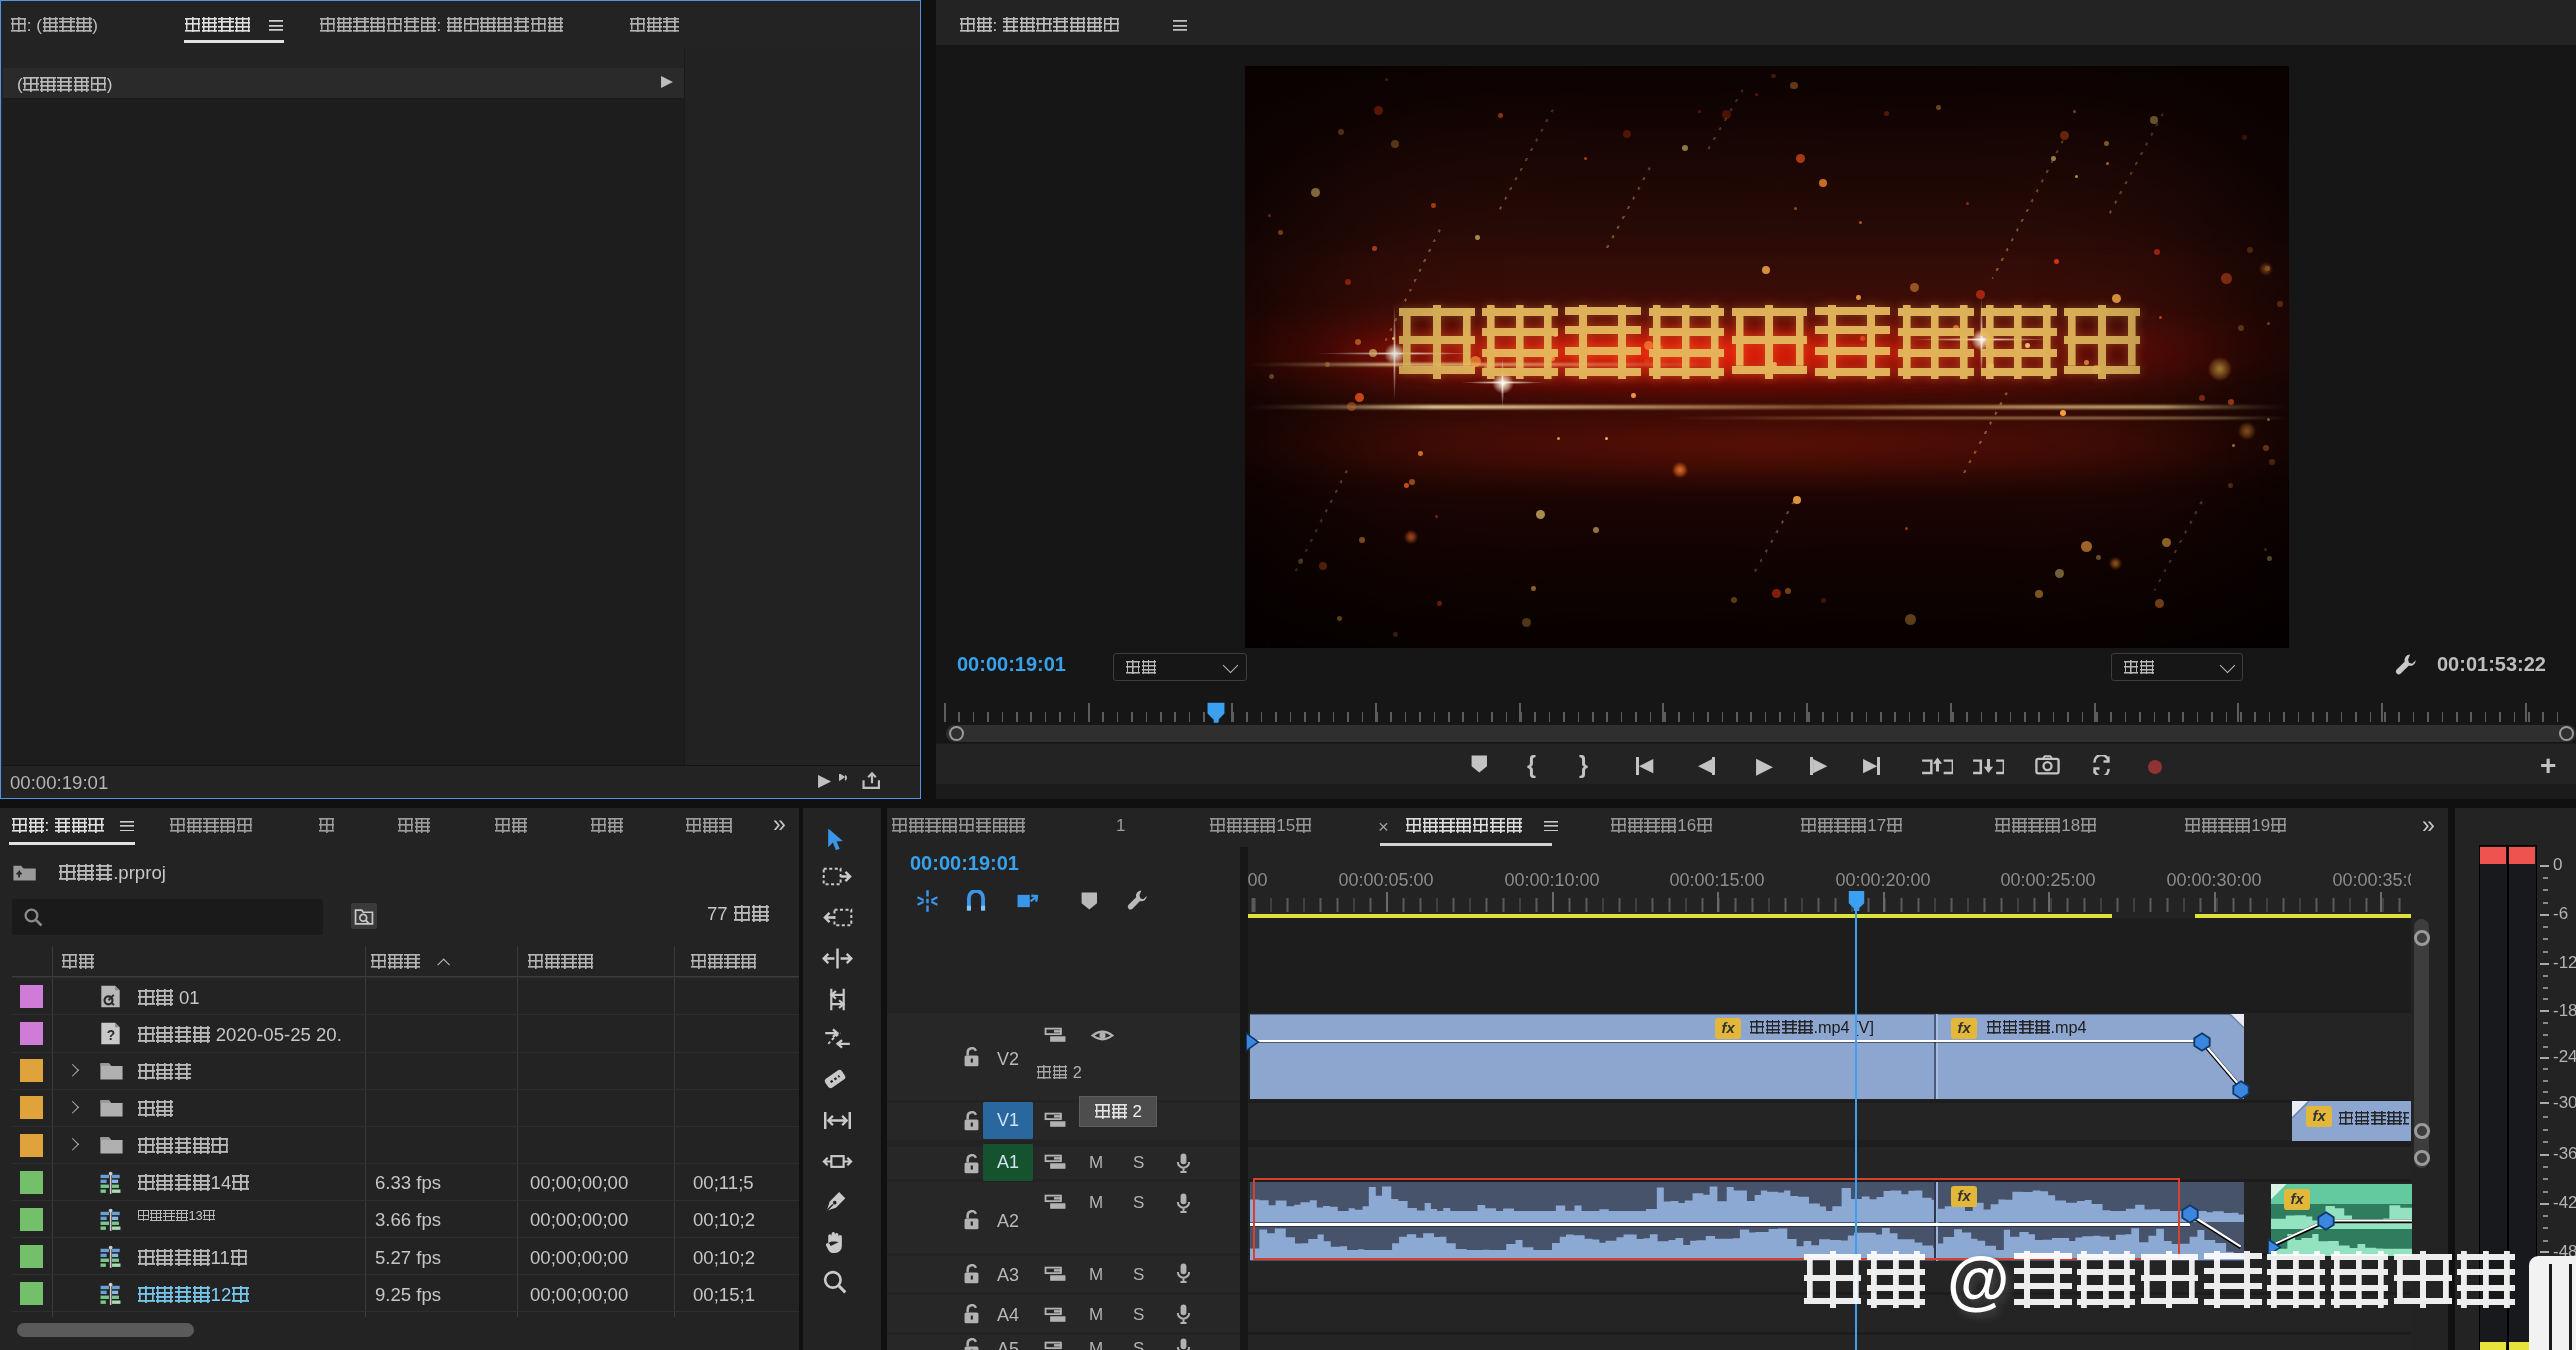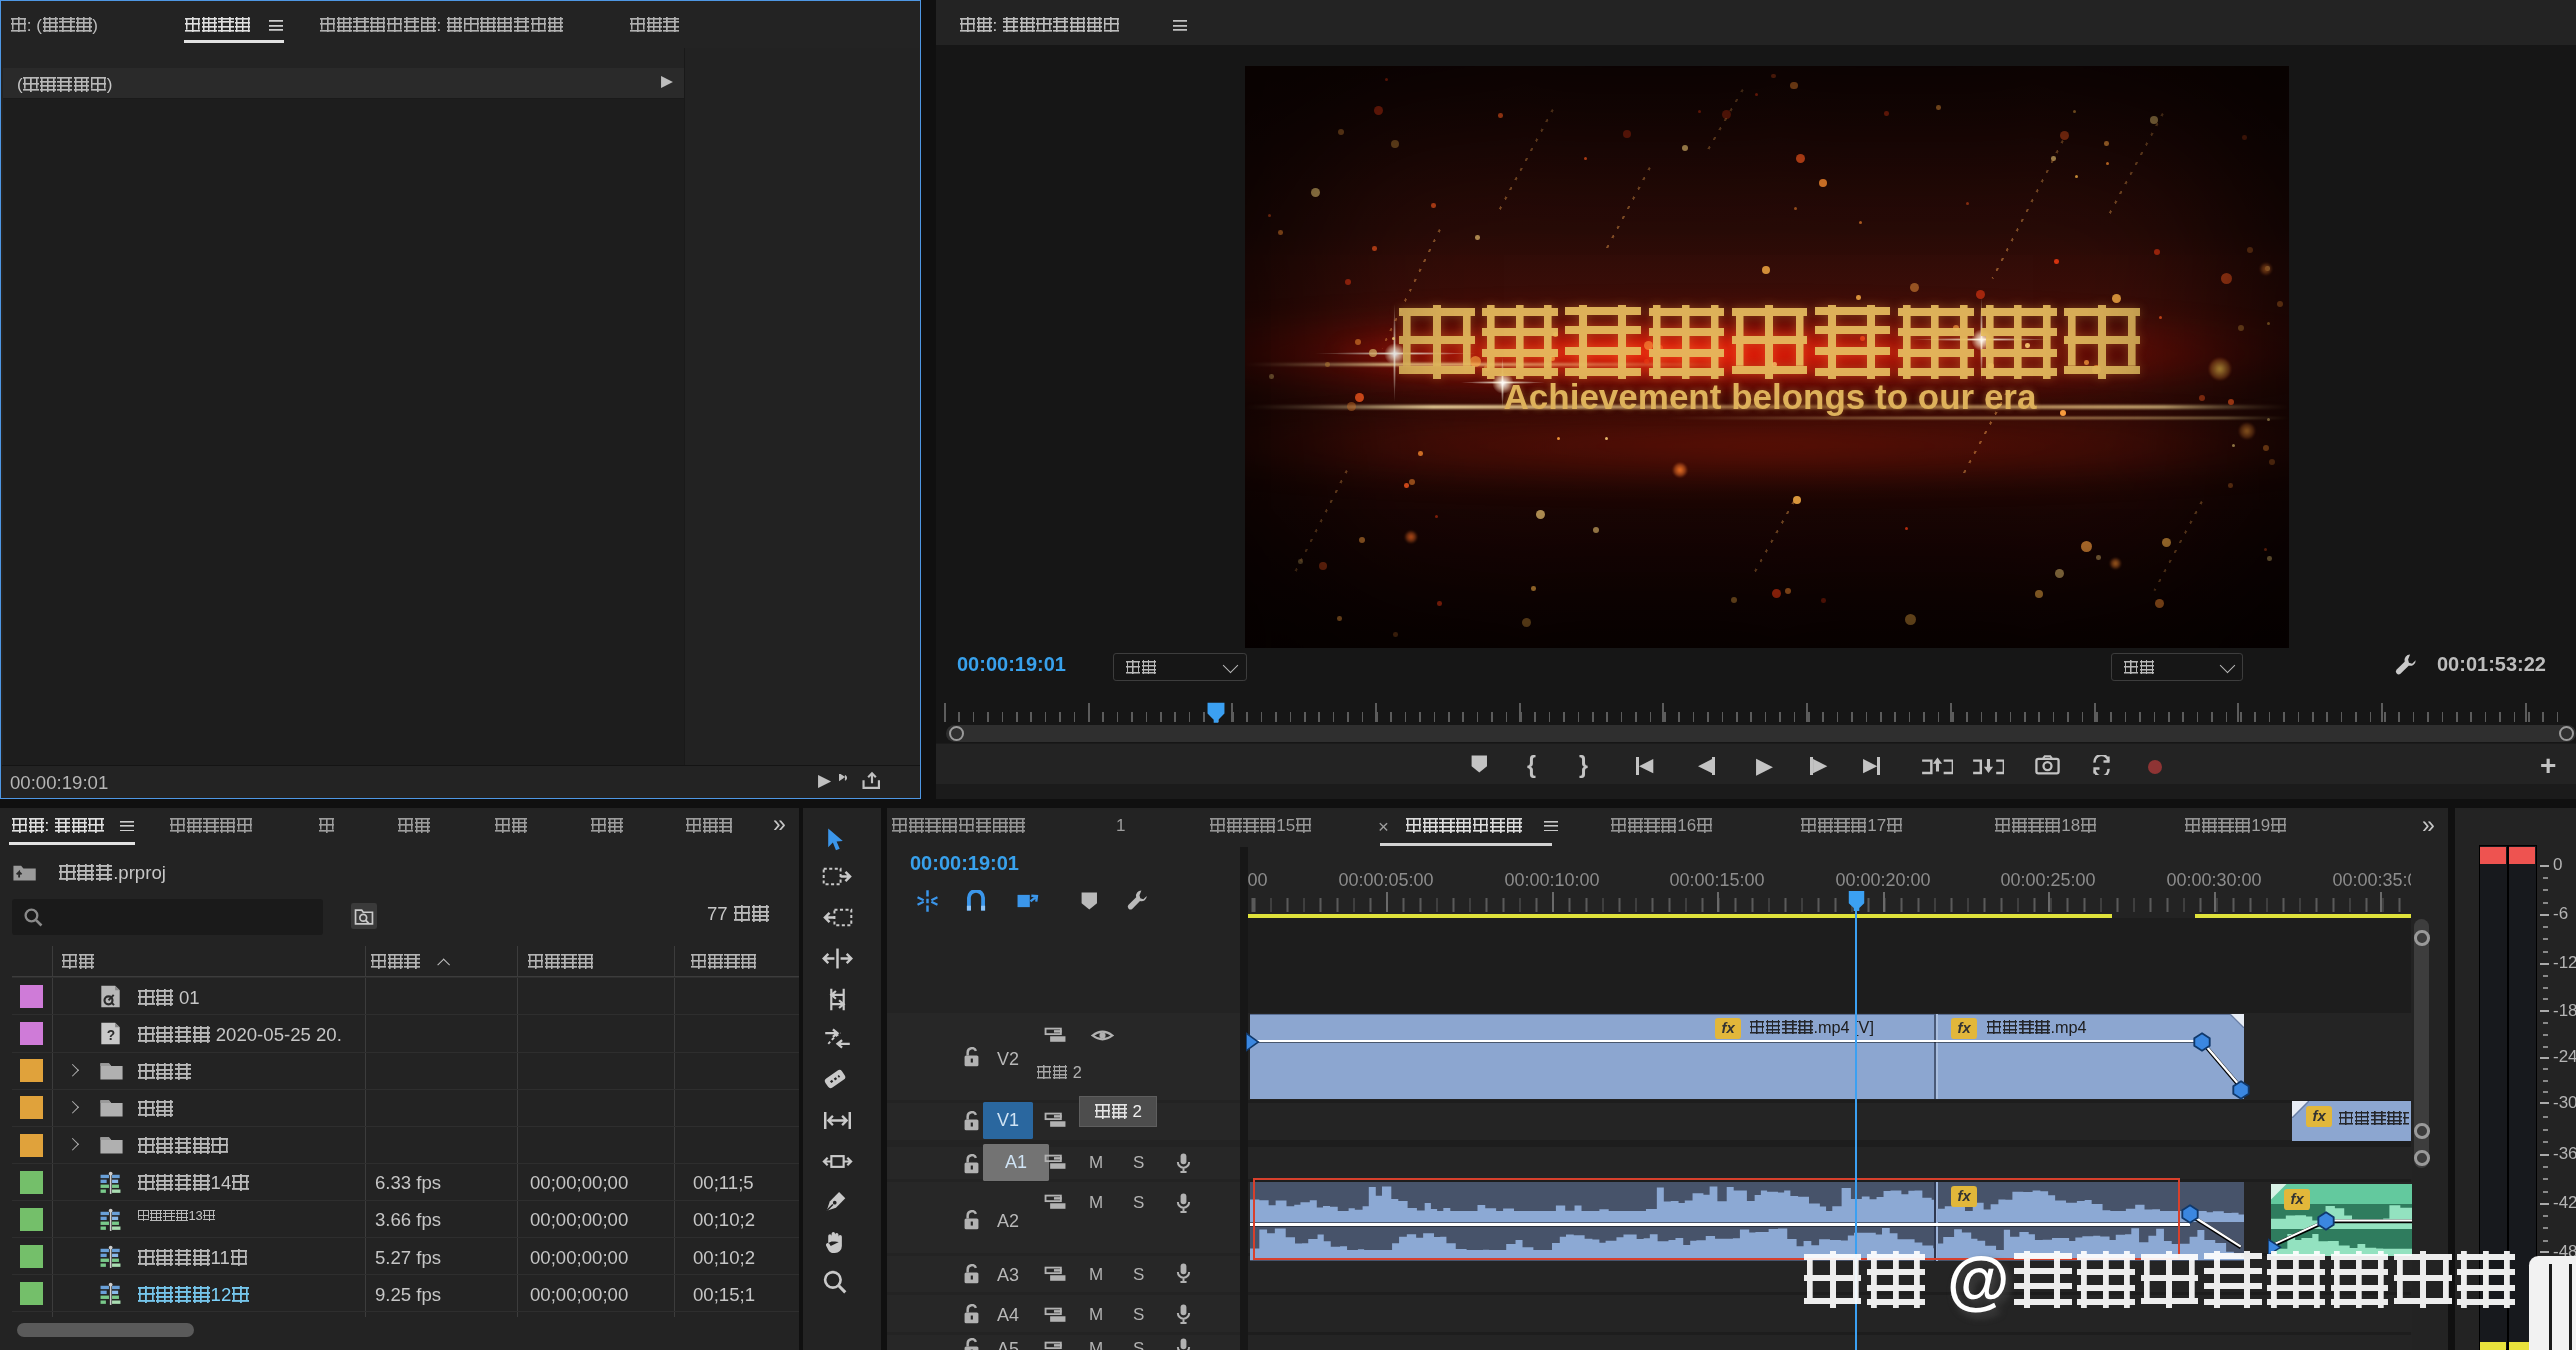--- a/index.html
+++ b/index.html
@@ -202,21 +202,20 @@
     <div style="position:absolute;left:404px;top:101px;width:2.3px;height:93px;transform:rotate(28deg);transform-origin:top left;background:repeating-linear-gradient(180deg,rgba(255,170,80,.75) 0 3.1px,rgba(255,170,80,0) 3.1px 11px);opacity:.6;"></div>
     <div style="position:absolute;left:497px;top:23px;width:2.3px;height:70px;transform:rotate(30deg);transform-origin:top left;background:repeating-linear-gradient(180deg,rgba(255,170,80,.75) 0 3.1px,rgba(255,170,80,0) 3.1px 11px);opacity:.6;"></div>
     <div style="position:absolute;left:194px;top:163px;width:2.3px;height:132px;transform:rotate(26deg);transform-origin:top left;background:repeating-linear-gradient(180deg,rgba(255,170,80,.75) 0 3.1px,rgba(255,170,80,0) 3.1px 11px);opacity:.6;"></div>
     <div style="position:absolute;left:817px;top:74px;width:2.3px;height:155px;transform:rotate(27deg);transform-origin:top left;background:repeating-linear-gradient(180deg,rgba(255,170,80,.75) 0 3.1px,rgba(255,170,80,0) 3.1px 11px);opacity:.6;"></div>
     <div style="position:absolute;left:917px;top:47px;width:2.3px;height:117px;transform:rotate(28deg);transform-origin:top left;background:repeating-linear-gradient(180deg,rgba(255,170,80,.75) 0 3.1px,rgba(255,170,80,0) 3.1px 11px);opacity:.6;"></div>
     <div style="position:absolute;left:761px;top:326px;width:2.3px;height:93px;transform:rotate(28deg);transform-origin:top left;background:repeating-linear-gradient(180deg,rgba(255,170,80,.75) 0 3.1px,rgba(255,170,80,0) 3.1px 11px);opacity:.6;"></div>
     <div style="position:absolute;left:101px;top:404px;width:2.3px;height:117px;transform:rotate(27deg);transform-origin:top left;background:repeating-linear-gradient(180deg,rgba(255,170,80,.75) 0 3.1px,rgba(255,170,80,0) 3.1px 11px);opacity:.6;"></div>
     <div style="position:absolute;left:956px;top:435px;width:2.3px;height:101px;transform:rotate(28deg);transform-origin:top left;background:repeating-linear-gradient(180deg,rgba(255,170,80,.75) 0 3.1px,rgba(255,170,80,0) 3.1px 11px);opacity:.6;"></div>
     <div style="position:absolute;left:548px;top:435px;width:2.3px;height:85px;transform:rotate(29deg);transform-origin:top left;background:repeating-linear-gradient(180deg,rgba(255,170,80,.75) 0 3.1px,rgba(255,170,80,0) 3.1px 11px);opacity:.6;"></div>
     <div style="position:absolute;left:144px;top:228px;width:761px;text-align:center;font-size:84px;color:#e7bd60;filter:drop-shadow(0 0 4.7px rgba(255,185,75,.32));white-space:nowrap;"><i class="cj"></i><i class="cj"></i><i class="cj"></i><i class="cj"></i><i class="cj"></i><i class="cj"></i><i class="cj"></i><i class="cj"></i><i class="cj"></i></div>
-    <div style="position:absolute;left:152px;top:311px;width:746px;text-align:center;font-size:35px;font-weight:700;color:#dfb35c;text-shadow:0 0 6.2px rgba(240,180,80,.4);white-space:nowrap;">Achievement belongs to our era</div>
     <div style="position:absolute;left:0;top:0;width:1044px;height:582px;box-shadow:inset 0 0 171px 54px rgba(0,0,0,.85);"></div>
   </div>
 <div style="position:absolute;left:957px;top:653px;font-size:20px;color:#38a1ec;font-weight:400;line-height:1.15;white-space:nowrap;font-weight:700;">00:00:19:01</div>
 <div style="position:absolute;left:1113px;top:653px;width:134px;height:28px;border:1.6px solid #3d3d3d;border-radius:3.1px;"></div>
 <div style="position:absolute;left:1125px;top:658px;font-size:16.3px;color:#c6c6c6;font-weight:400;line-height:1.15;white-space:nowrap;"><i class="cj"></i><i class="cj"></i></div>
 <div class="chev" style="position:absolute;left:1225px;top:660px;border-color:#b8b8b8;border-width:1.9px;"></div>
 <div style="position:absolute;left:2111px;top:653px;width:132px;height:28px;border:1.6px solid #3d3d3d;border-radius:3.1px;"></div>
 <div style="position:absolute;left:2123px;top:658px;font-size:16.3px;color:#c6c6c6;font-weight:400;line-height:1.15;white-space:nowrap;"><i class="cj"></i><i class="cj"></i></div>
 <div class="chev" style="position:absolute;left:2222px;top:660px;border-color:#b8b8b8;border-width:1.9px;"></div>
 <svg style="position:absolute;left:2394px;top:653px" width="23" height="23" viewBox="0 0 16 16">
@@ -572,21 +571,21 @@
     <rect x="1" y="1" width="10" height="3.6" fill="none" stroke="#b2b2b2" stroke-width="1.2"></rect>
     <rect x="4" y="6" width="10" height="3.6" fill="#b2b2b2"></rect>
     <rect x="6.5" y="2" width="5" height="1.6" fill="#b2b2b2"></rect>
   </svg>
 <div style="position:absolute;left:1079px;top:1096px;width:78px;height:31px;background:#4d4d4d;border:0.8px solid #5e5e5e;z-index:30;text-align:center;"><span style="font-size:17px;color:#f0f0f0;line-height:29.5px;"><i class="cj"></i><i class="cj"></i>&nbsp;2</span></div>
 <svg style="position:absolute;left:963px;top:1154px" width="17" height="20" viewBox="0 0 11 13">
     <rect x="1" y="5.5" width="9" height="7" rx="1" fill="#b2b2b2"></rect>
     <path d="M3 5.5 V3.5 a2.8 2.8 0 0 1 5.4-1" fill="none" stroke="#b2b2b2" stroke-width="1.6"></path>
     <rect x="5" y="7.5" width="1.4" height="2.6" fill="#232323"></rect>
   </svg>
-<div style="position:absolute;left:983px;top:1144px;width:66px;height:37px;background:#737373;border-radius:1.6px;text-align:center;"><span style="font-size:18px;color:#cfe3f4;line-height:37px;">A1</span></div>
+<div style="position:absolute;left:983px;top:1144px;width:50px;height:37px;background:#14532d;border-radius:1.6px;text-align:center;"><span style="font-size:18px;color:#cfe3f4;line-height:37px;">A1</span></div>
 <svg style="position:absolute;left:1044px;top:1154px" width="23" height="17" viewBox="0 0 15 11">
     <rect x="1" y="1" width="10" height="3.6" fill="none" stroke="#b2b2b2" stroke-width="1.2"></rect>
     <rect x="4" y="6" width="10" height="3.6" fill="#b2b2b2"></rect>
     <rect x="6.5" y="2" width="5" height="1.6" fill="#b2b2b2"></rect>
   </svg>
 <div style="position:absolute;left:1089px;top:1153px;font-size:17px;color:#b2b2b2;font-weight:400;line-height:1.15;white-space:nowrap;">M</div>
 <div style="position:absolute;left:1133px;top:1153px;font-size:17px;color:#b2b2b2;font-weight:400;line-height:1.15;white-space:nowrap;">S</div>
 <svg style="position:absolute;left:1175px;top:1152px" width="17" height="23" viewBox="0 0 11 15">
     <rect x="3.6" y="1" width="3.8" height="7" rx="1.9" fill="#b2b2b2"></rect>
     <path d="M1.8 6.5 a3.7 3.7 0 0 0 7.4 0 M5.5 10.5 V13 M3.5 13 h4" fill="none" stroke="#b2b2b2" stroke-width="1.3"></path>

